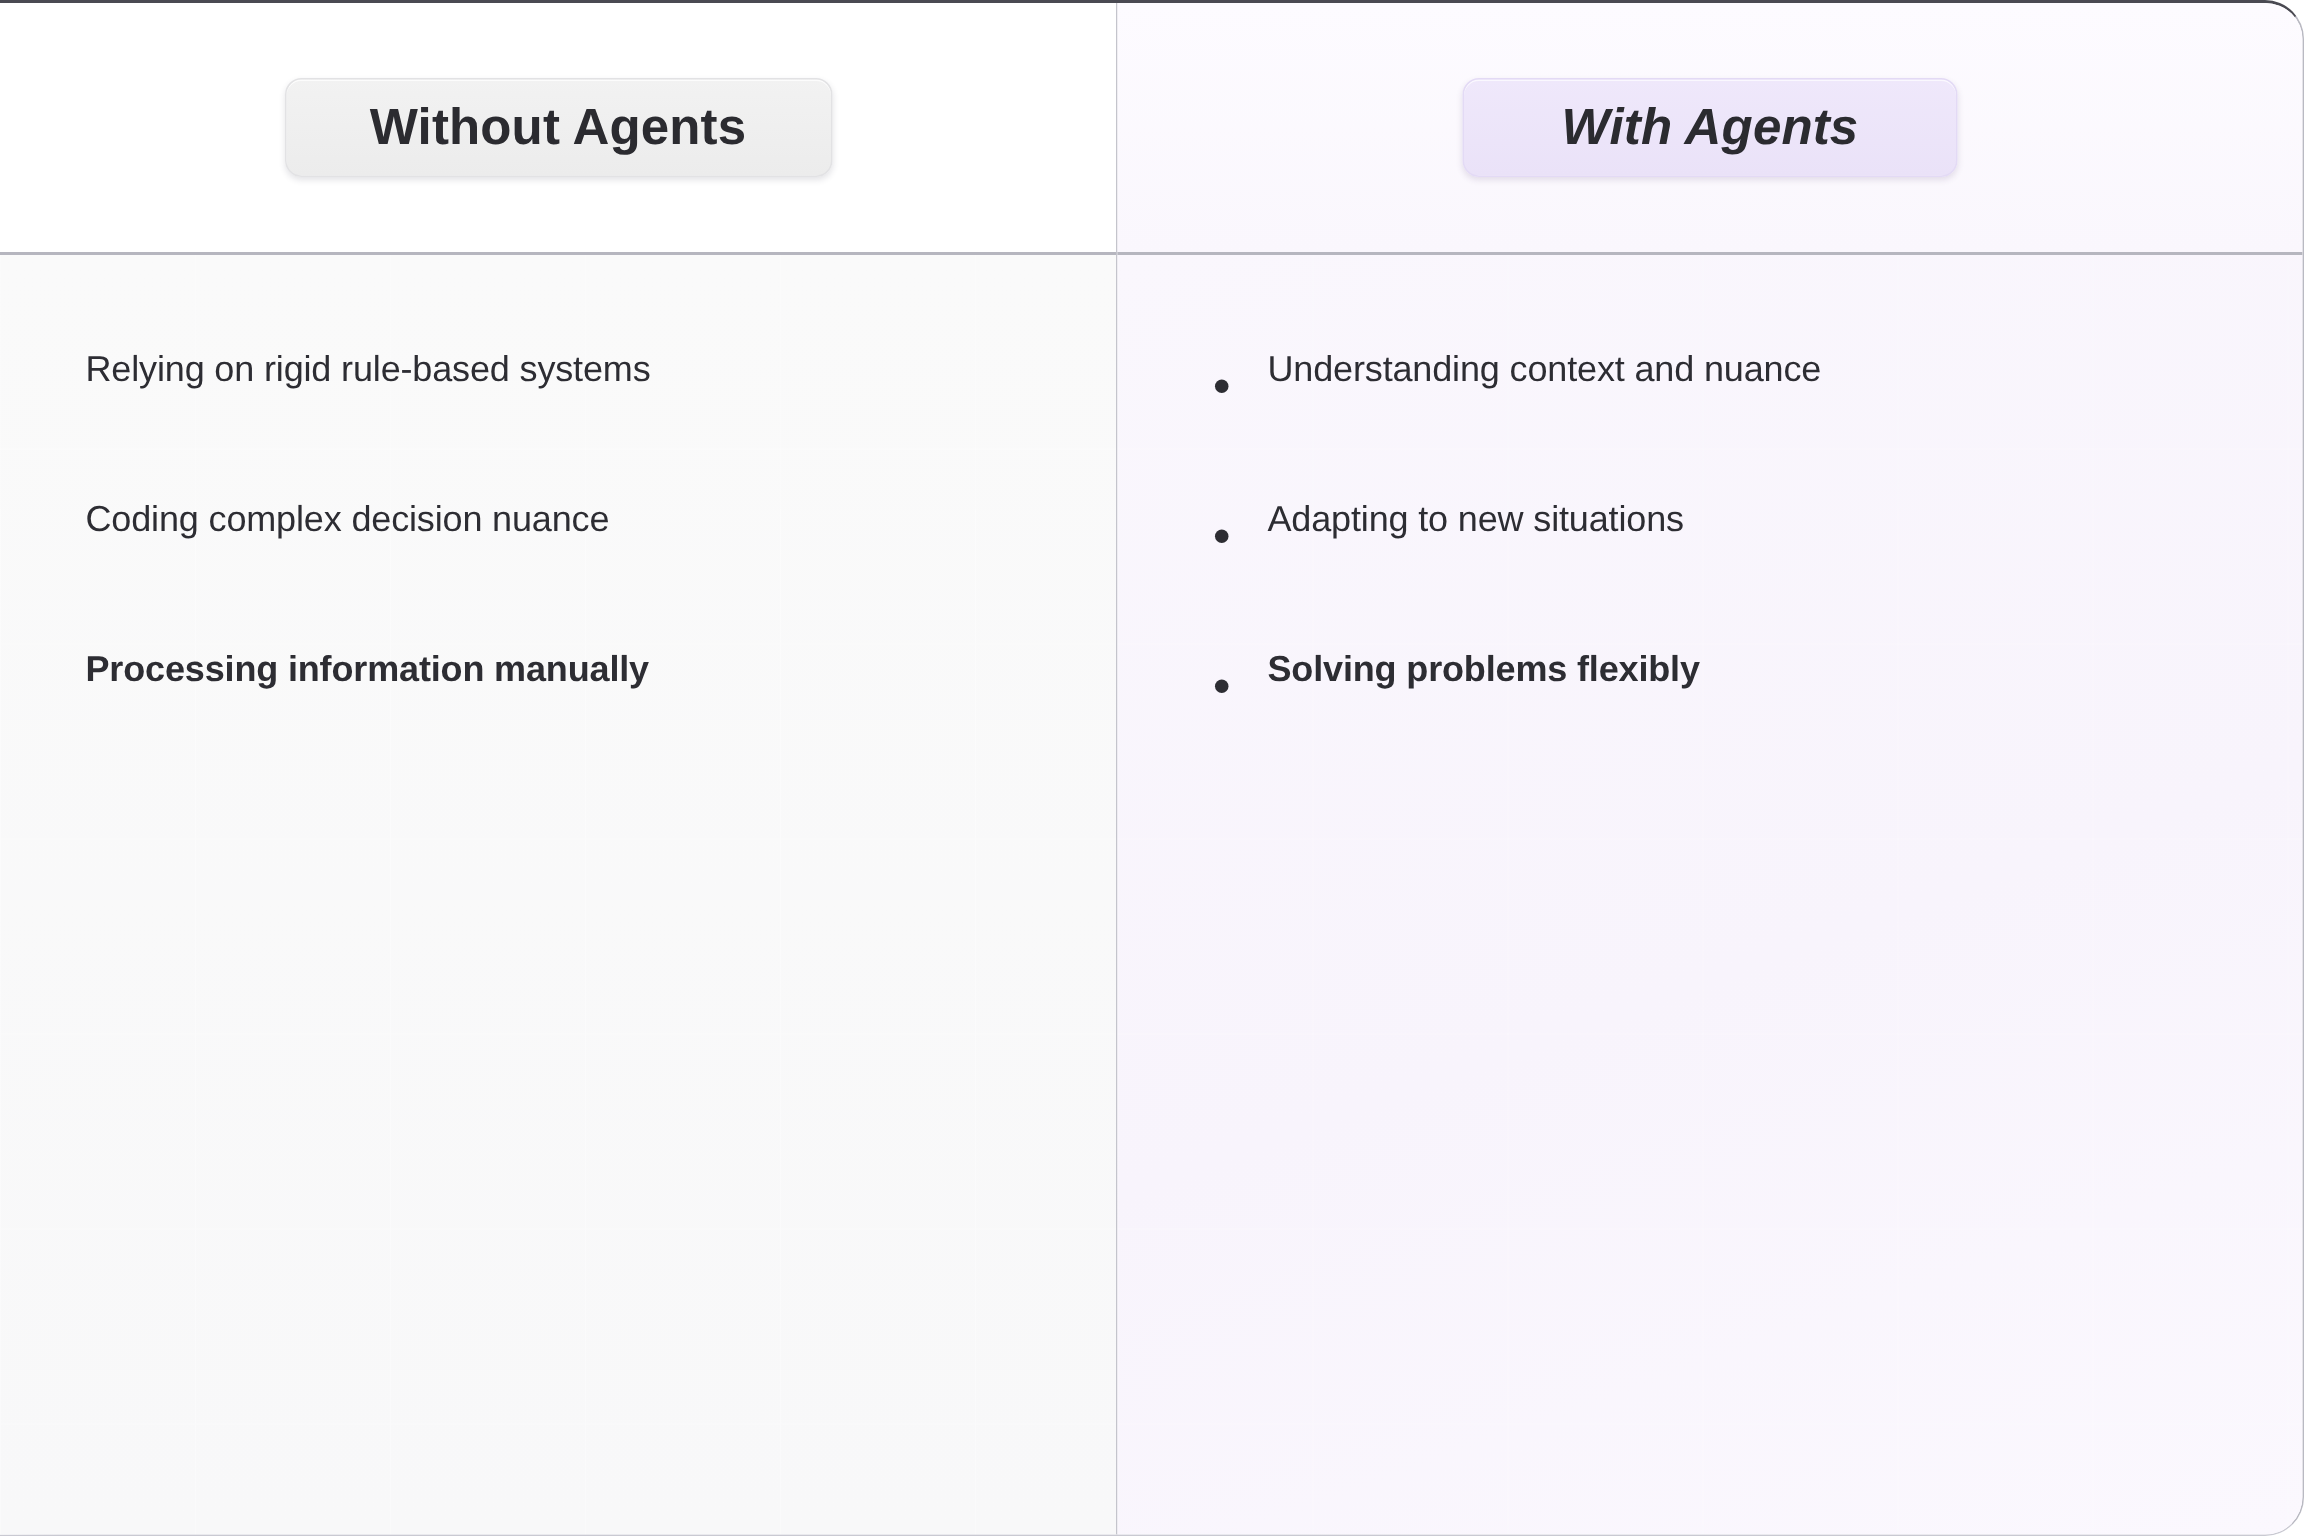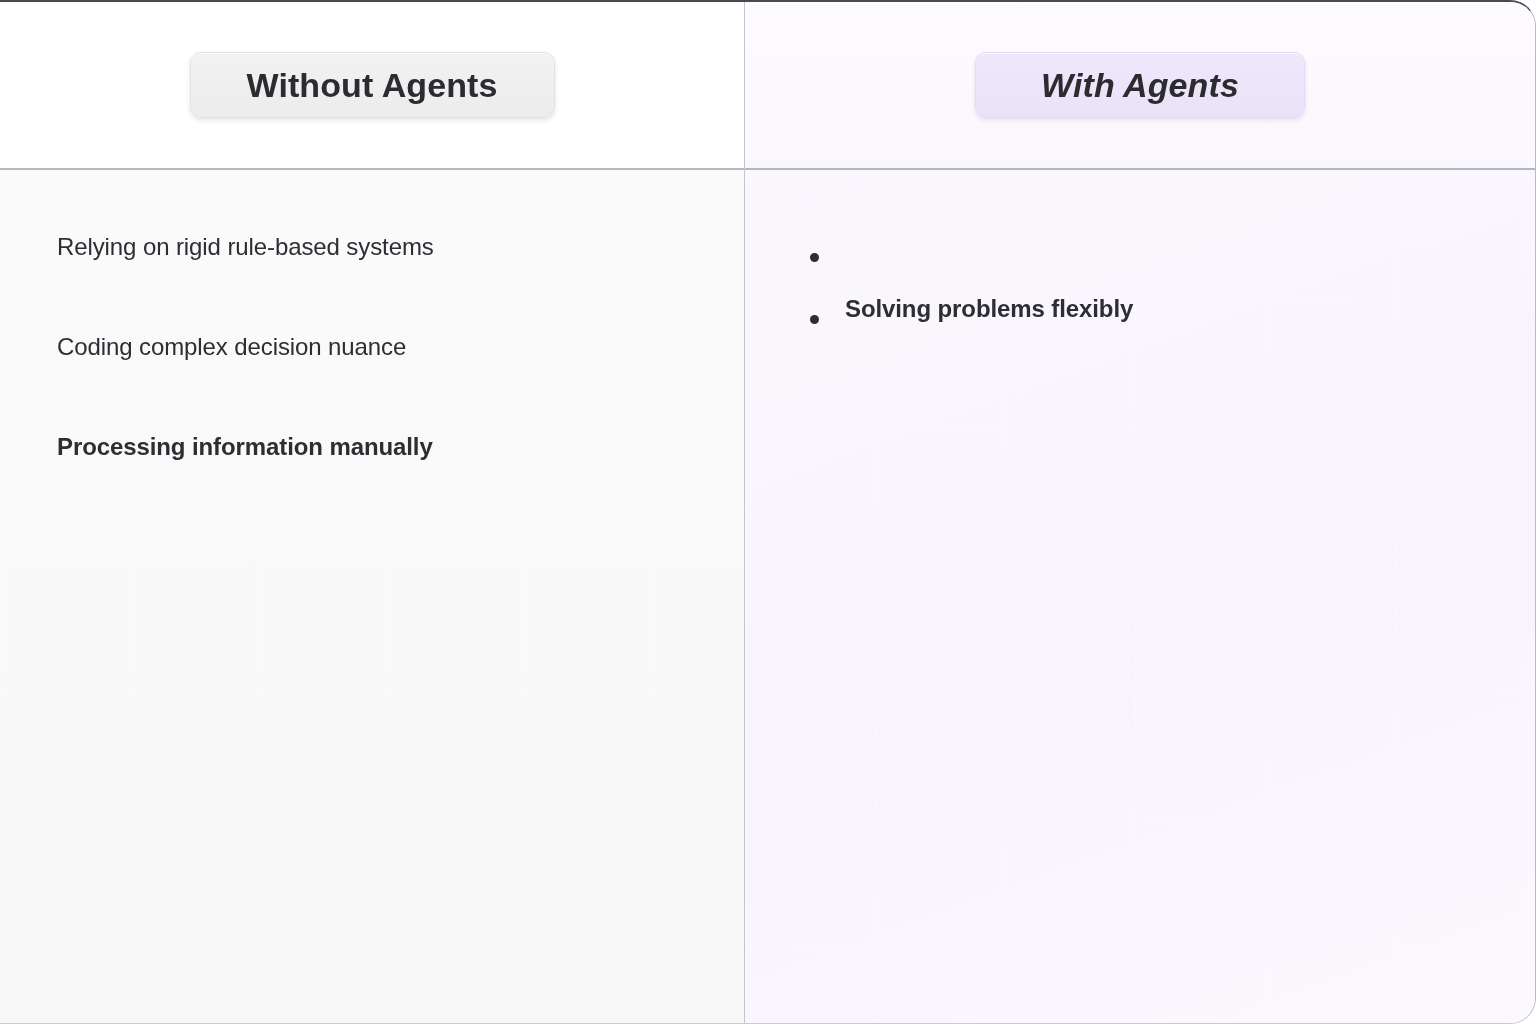--- a/index.html
+++ b/index.html
@@ -186,20 +186,25 @@
 
   <section class="column column-with">
     <div class="column-header">
       <span class="header-badge badge-accent">With Agents</span>
     </div>
     <div class="column-body">
       <div class="texture"></div>
       <ul class="item-list">
         <li class="list-item bulleted">
           <span class="bullet-dot"></span>
+          <span>Understanding context and nuance</span>
+        </li>
+        <li class="list-item bulleted">
+          <span class="bullet-dot"></span>
+          <span>Adapting to new situations</span>
         </li>
         <li class="list-item bulleted">
           <span class="bullet-dot"></span>
           <span>Solving problems flexibly</span>
         </li>
       </ul>
     </div>
   </section>
 
 </div>

